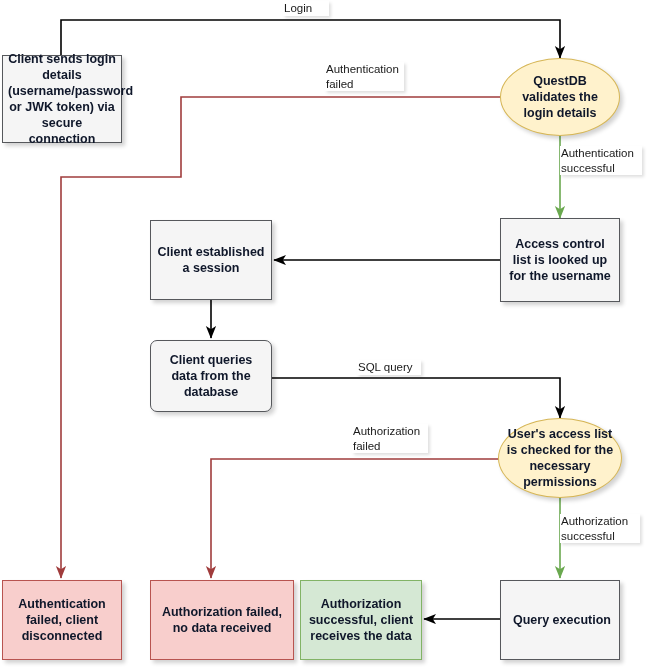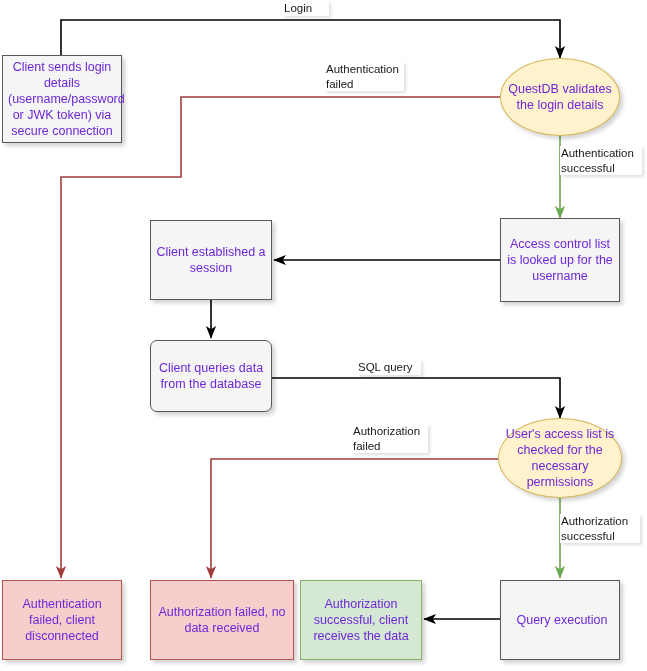--- a/index.html
+++ b/index.html
@@ -28,23 +28,24 @@
   }
   .node {
     position: absolute;
     box-sizing: border-box;
     display: flex;
     align-items: center;
     justify-content: center;
     text-align: center;
     font-size: 12.5px;
     line-height: 1.28;
-    color: #6d28d9;
+    color: #0f172a;
     padding: 2px 5px;
     box-shadow: 3px 3px 4px rgba(0,0,0,0.18);
+    font-weight: bold;
   }
   .node-rect {
     background: #f5f5f5;
     border: 1.3px solid #56585c;
   }
   .node-pink {
     background: #f8cecc;
     border: 1.3px solid #b85450;
   }
   .node-green {

